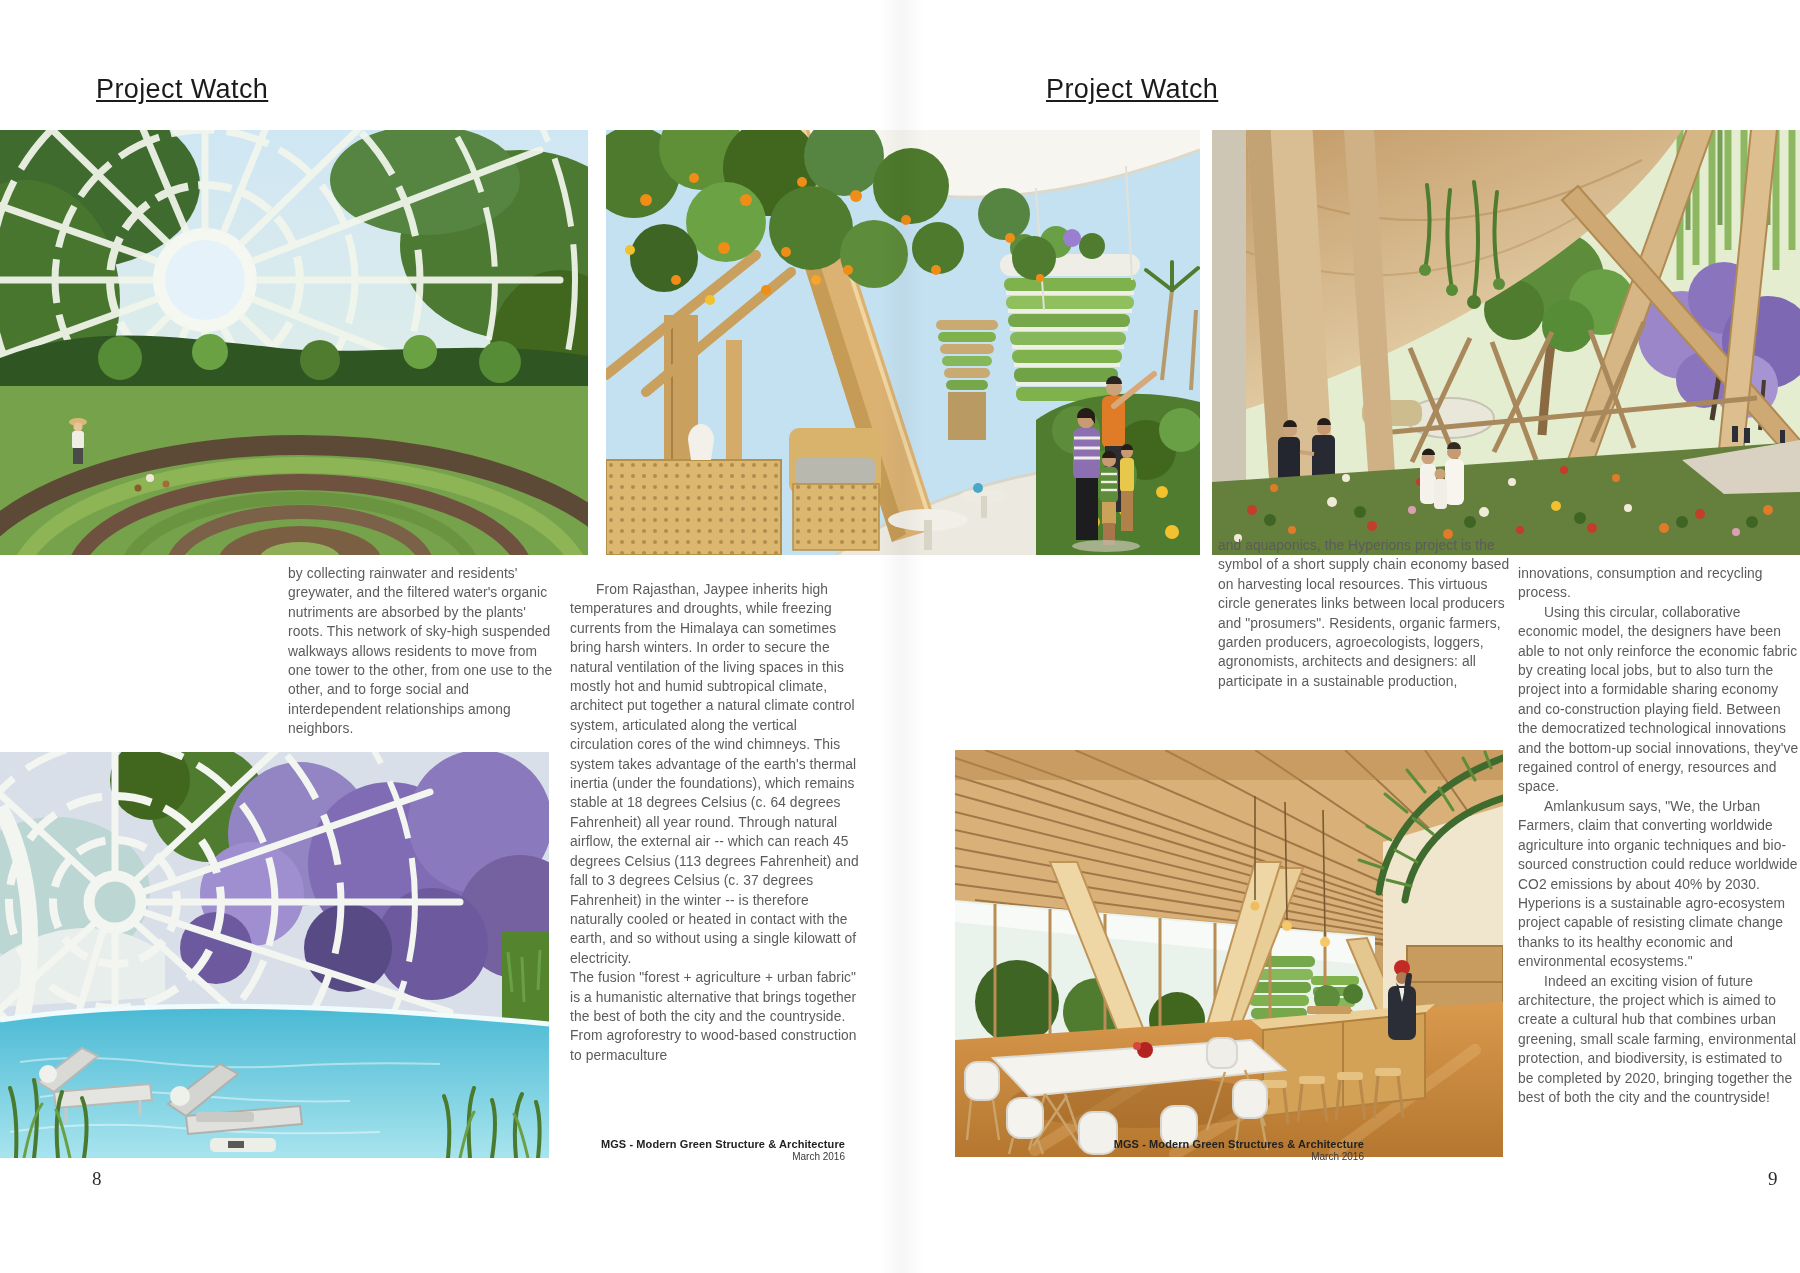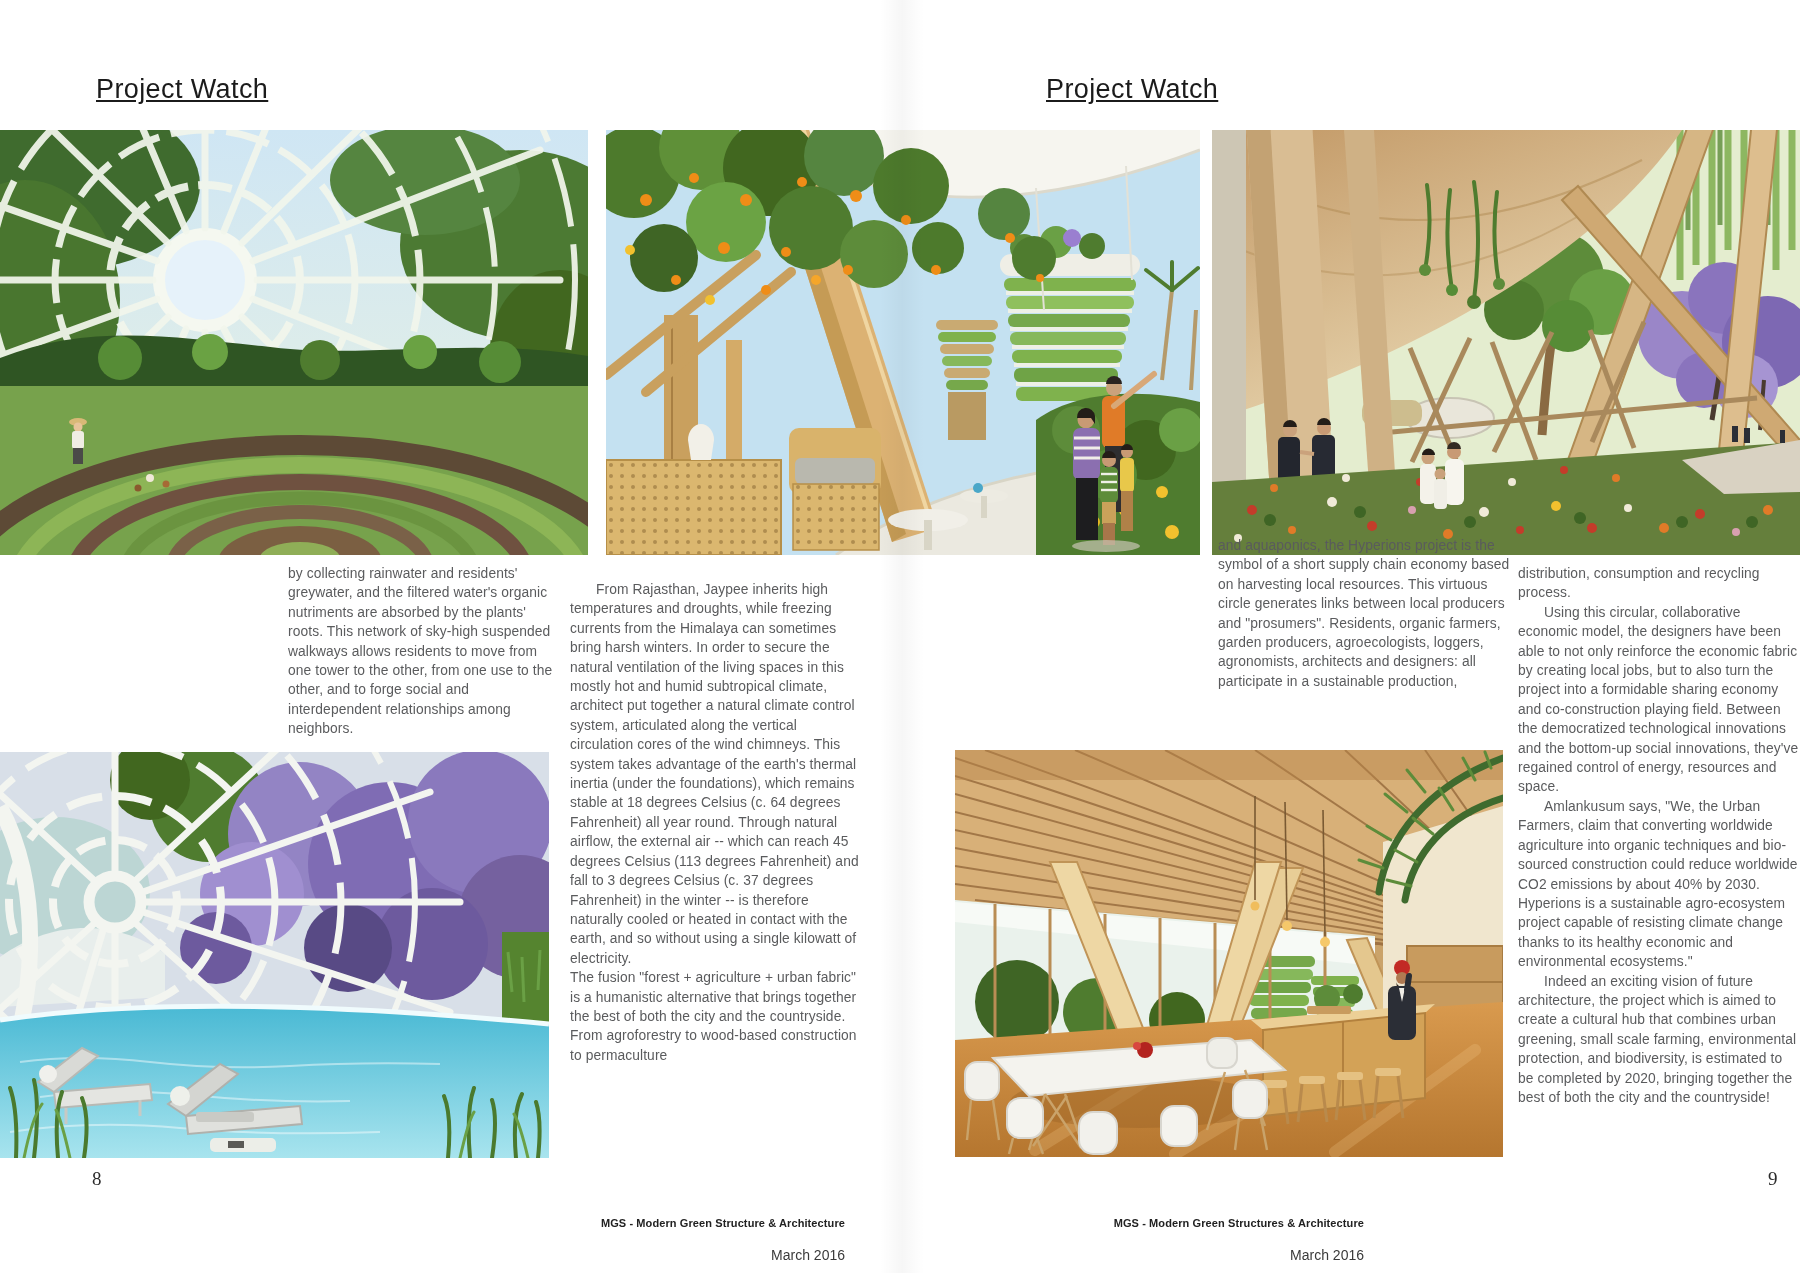--- a/index.html
+++ b/index.html
@@ -20,23 +20,23 @@
   .body-col p{margin:0;}
   .body-col p.indent{text-indent:26px;}
   .subhead{
     font-family:"Liberation Serif", serif;font-weight:700;font-size:17.6px;
     line-height:21.6px;color:#1d1c1a;margin:7px 0 3px 0;letter-spacing:.2px;
   }
   .pagenum{
     position:absolute;top:1168px;font-family:"Liberation Serif", serif;
     font-size:19px;color:#2c2c2c;
   }
-  .footer{position:absolute;top:1217px;color:#222;}
+  .footer{position:absolute;top:1138px;color:#222;}
   .footer .f1{font-size:11px;font-weight:700;letter-spacing:.1px;}
-  .footer .f2{font-size:14px;color:#3a3a3a;margin-top:18px;}
+  .footer .f2{font-size:10px;color:#3a3a3a;margin-top:1px;}
   .footer-left{left:545px;width:300px;text-align:right;}
   .footer-right{left:1044px;width:320px;text-align:right;}
   .gutter{
     position:absolute;left:880px;top:0;width:44px;height:1273px;
     background:linear-gradient(90deg,rgba(0,0,0,0) 0%,rgba(0,0,0,.035) 50%,rgba(0,0,0,0) 100%);
     pointer-events:none;
   }
 </style>
 </head>
 <body>
@@ -716,21 +716,21 @@
 
 <div class="gutter"></div>
 
 <div class="section-title" style="left:1046px;">Project Watch</div>
 
 <div class="body-col" style="left:1218px;top:536px;width:292px;">
   <p>and aquaponics, the Hyperions project is the symbol of a short supply chain economy based on harvesting local resources. This virtuous circle generates links between local producers and "prosumers". Residents, organic farmers, garden producers, agroecologists, loggers, agronomists, architects and designers: all participate in a sustainable production,</p>
 </div>
 
 <div class="body-col" style="left:1518px;top:564px;width:282px;">
-  <p>distribution, consumption and recycling process.</p>
+  <p>innovations, consumption and recycling process.</p>
   <p class="indent">Using this circular, collaborative economic model, the designers have been able to not only reinforce the economic fabric by creating local jobs, but to also turn the project into a formidable sharing economy and co-construction playing field. Between the democratized technological innovations and the bottom-up social innovations, they've regained control of energy, resources and space.</p>
   <p class="indent">Amlankusum says, "We, the Urban Farmers, claim that converting worldwide agriculture into organic techniques and bio-sourced construction could reduce worldwide CO2 emissions by about 40% by 2030. Hyperions is a sustainable agro-ecosystem project capable of resisting climate change thanks to its healthy economic and environmental ecosystems."</p>
   <p class="indent">Indeed an exciting vision of future architecture, the project which is aimed to create a cultural hub that combines urban greening, small scale farming, environmental protection, and biodiversity, is estimated to be completed by 2020, bringing together the best of both the city and the countryside!</p>
 </div>
 
 <div class="pagenum" style="left:1768px;">9</div>
 <div class="footer footer-right">
   <div class="f1">MGS - Modern Green Structures &amp; Architecture</div>
   <div class="f2">March 2016</div>
 </div>

